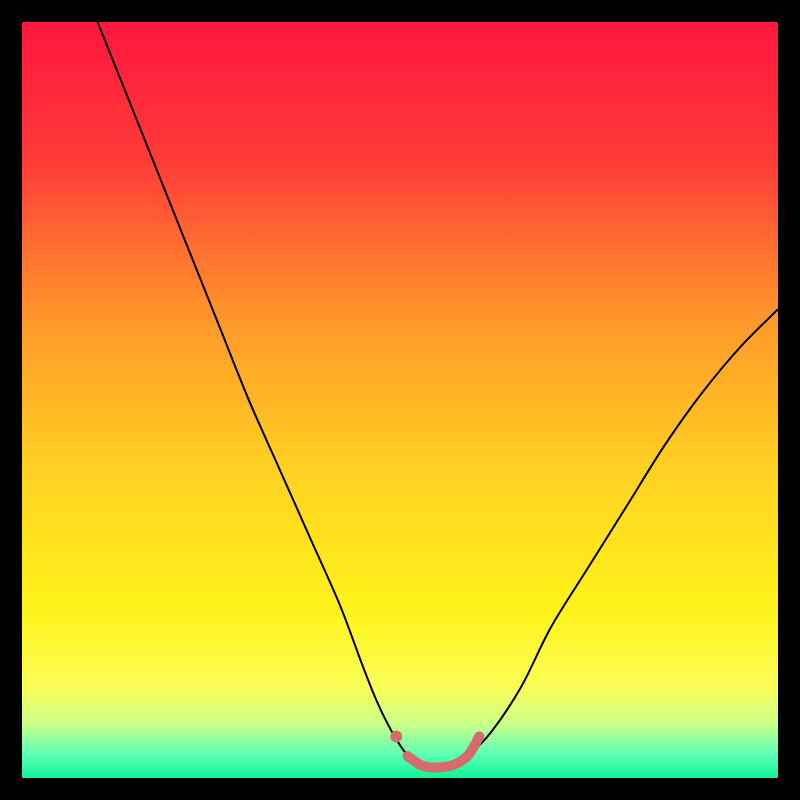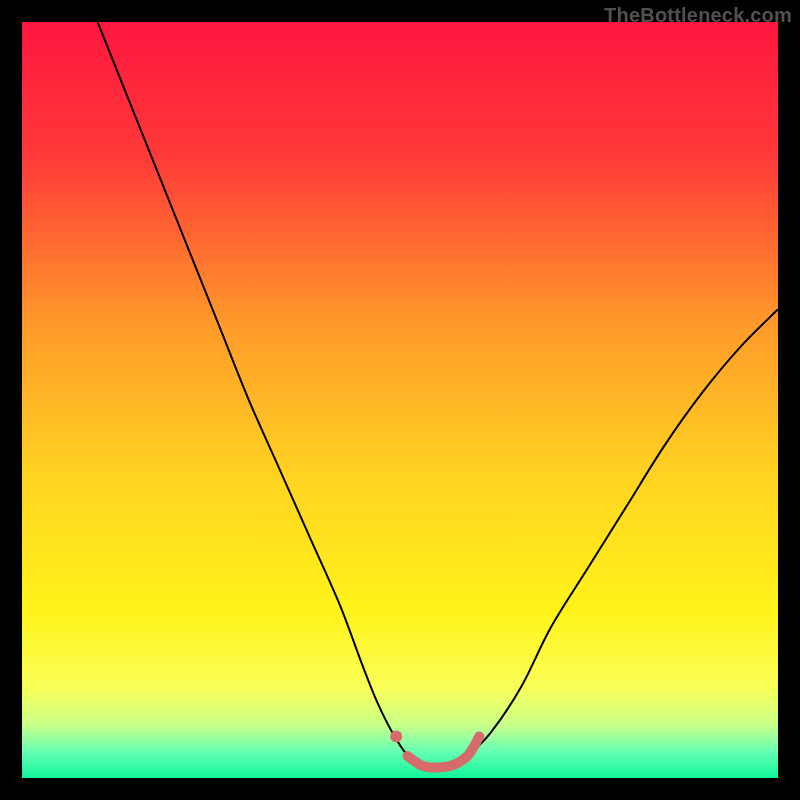--- a/index.html
+++ b/index.html
@@ -58,14 +58,13 @@
             <stop offset="96.5%" stop-color="#66ffb4"></stop>
             <stop offset="100%" stop-color="#10f59a"></stop>
           </linearGradient>
       </defs>
       <rect id="bg-rect" x="0" y="0" width="756" height="756" fill="url(#bg-grad)"></rect>
       <path id="curve-path" fill="none" stroke="#000000" stroke-width="2" d="M 75.60000000000001 0 C 80.64000000000001 12.600000000000003 95.76 50.400000000000034 105.84 75.60000000000002 C 115.92 100.80000000000001 125.99999999999999 125.99999999999993 136.07999999999998 151.19999999999993 C 146.15999999999997 176.39999999999995 156.23999999999998 201.60000000000005 166.32 226.80000000000007 C 176.4 252.00000000000009 186.48000000000002 277.20000000000005 196.56 302.40000000000003 C 206.64 327.6 216.71999999999997 354.06 226.79999999999998 378 C 236.88 401.94 246.96 423.36 257.04 446.04 C 267.12 468.72 277.20000000000005 491.3999999999999 287.28000000000003 514.0799999999999 C 297.36 536.7599999999999 308.7 560.7 317.52 582.12 C 326.34 603.54 333.9 626.22 340.2 642.6 C 346.5 658.98 350.28 669.06 355.32 680.4 C 360.36 691.74 365.4 701.8199999999999 370.44 710.64 C 375.48 719.46 380.52 727.6500000000001 385.56 733.32 C 390.6 738.99 395.64 742.3919999999999 400.68 744.66 C 405.72 746.928 410.76 746.928 415.8 746.928 C 420.84000000000003 746.928 425.88 746.928 430.91999999999996 744.66 C 435.9599999999999 742.3919999999999 439.73999999999995 738.99 446.03999999999996 733.32 C 452.34 727.6500000000001 459.9 721.98 468.71999999999997 710.64 C 477.53999999999996 699.3 488.88000000000005 682.92 498.96000000000004 665.28 C 509.04 647.64 517.8599999999999 624.9599999999999 529.1999999999999 604.8 C 540.54 584.64 554.4 564.4799999999999 567 544.3199999999999 C 579.6 524.16 592.2 504 604.8000000000001 483.84000000000003 C 617.4000000000001 463.68000000000006 630 442.26 642.6 423.36 C 655.2 404.46000000000004 667.8 386.82 680.4 370.44 C 693 354.06 705.5999999999999 338.94000000000005 718.1999999999999 325.08000000000004 C 730.8 311.22 749.7 293.58000000000004 756 287.28000000000003"></path>
       <path id="marker-flat" fill="none" stroke-linecap="round" stroke-linejoin="round" d="M 385.56 734.076 C 388.08 735.714 395.64 742.014 400.68 743.904 C 405.72 745.794 410.76 745.542 415.8 745.416 C 420.84000000000003 745.2900000000001 425.88 745.164 430.91999999999996 743.148 C 435.9599999999999 741.1320000000001 441.62999999999994 738.1080000000001 446.03999999999996 733.32 C 450.45 728.532 455.49 717.5699999999999 457.38 714.42" stroke="#d76b6b" stroke-width="10"></path>
       <circle id="marker-dot" cx="374.21999999999997" cy="714.42" r="6" fill="#d76b6b"></circle>
     </svg>
   </div>
-  <div class="attribution">TheBottleneck.com</div>
 </div>
 
 </body></html>

